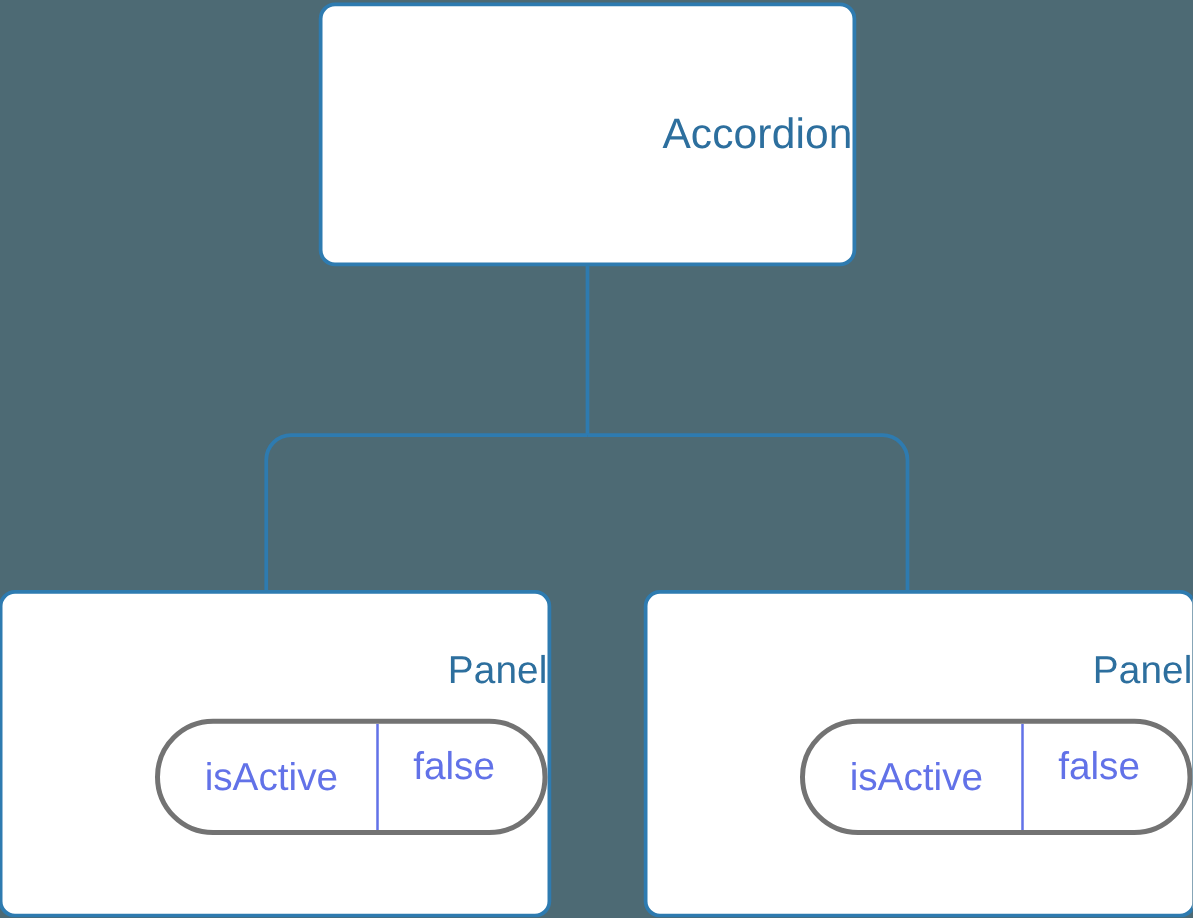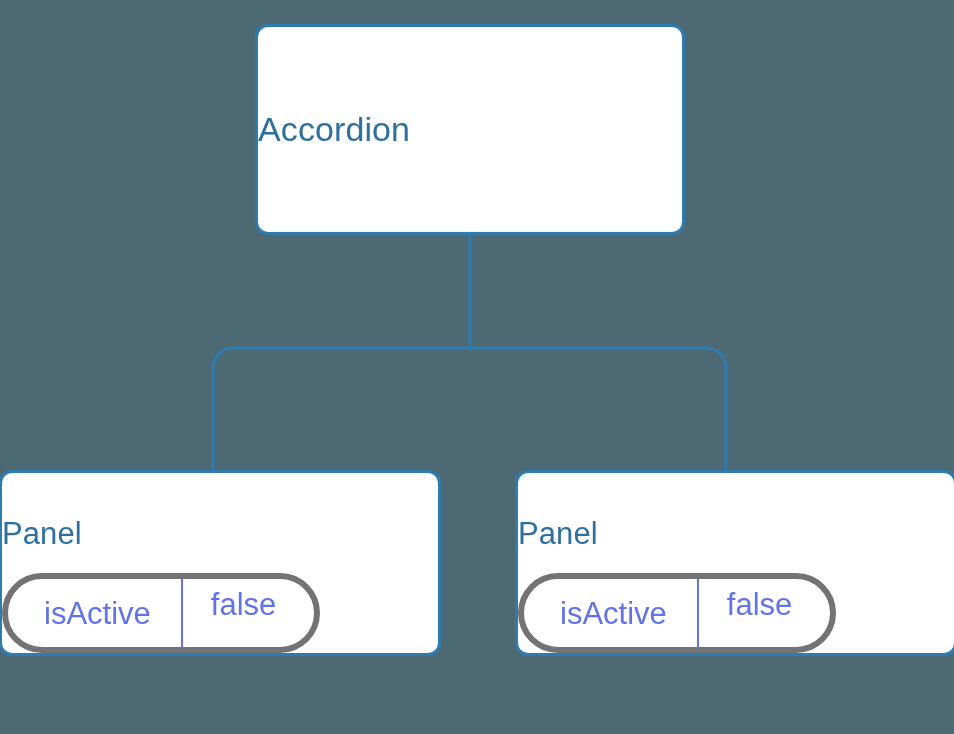--- a/index.html
+++ b/index.html
@@ -35,22 +35,21 @@
   
   .node {
     position: absolute;
     z-index: 2;
     background: #ffffff;
     border: 3px solid #2e7bb0;
     border-radius: 13px;
     box-sizing: border-box;
     display: flex;
     flex-direction: column;
-    align-items: flex-start;
-    margin-top: 22px;
+    align-items: flex-end;
   }
 
   .node-root {
     left: 255px;
     top: 2px;
     width: 430px;
     height: 211px;
     justify-content: center;
   }
 
@@ -58,38 +57,38 @@
     color: #2d6f9e;
     font-size: 34px;
     font-weight: 400;
     line-height: 1.1;
     letter-spacing: 0.1px;
     white-space: nowrap;
   }
 
   .node-leaf {
     width: 442px;
-    height: 186px;
-    top: 448px;
+    height: 262px;
+    top: 472px;
     padding-top: 44px;
   }
 
   .node-leaf.leaf-left  { left: -1px; }
   .node-leaf.leaf-right { left: 515px; }
 
   .node-leaf .node-title {
     font-size: 31px;
     margin-bottom: 22px;
   }
 
   
   .prop-pill {
     display: flex;
     align-items: stretch;
-    border: 6px solid #737373;
+    border: 4px solid #737373;
     border-radius: 999px;
     height: 93px;
     box-sizing: border-box;
     background: transparent;
     overflow: hidden;
   }
 
   .prop-key,
   .prop-val {
     display: flex;

